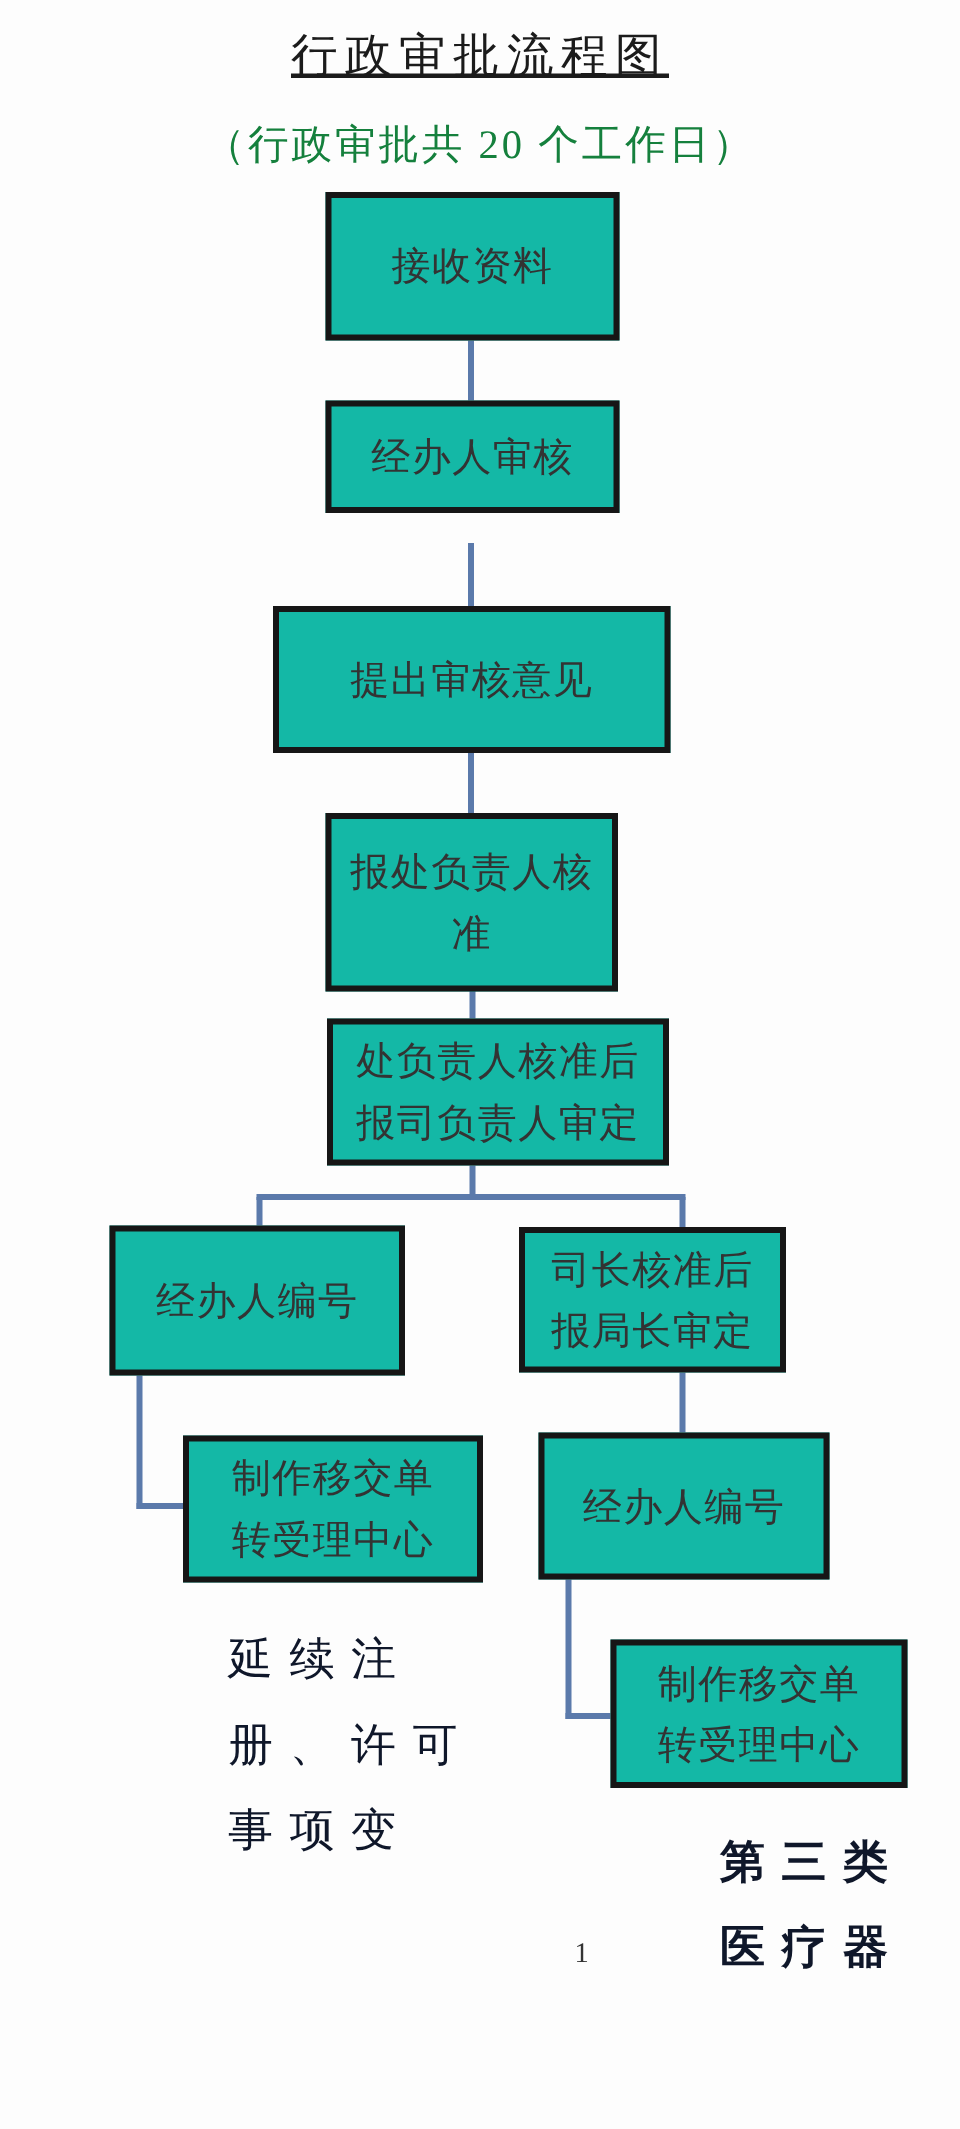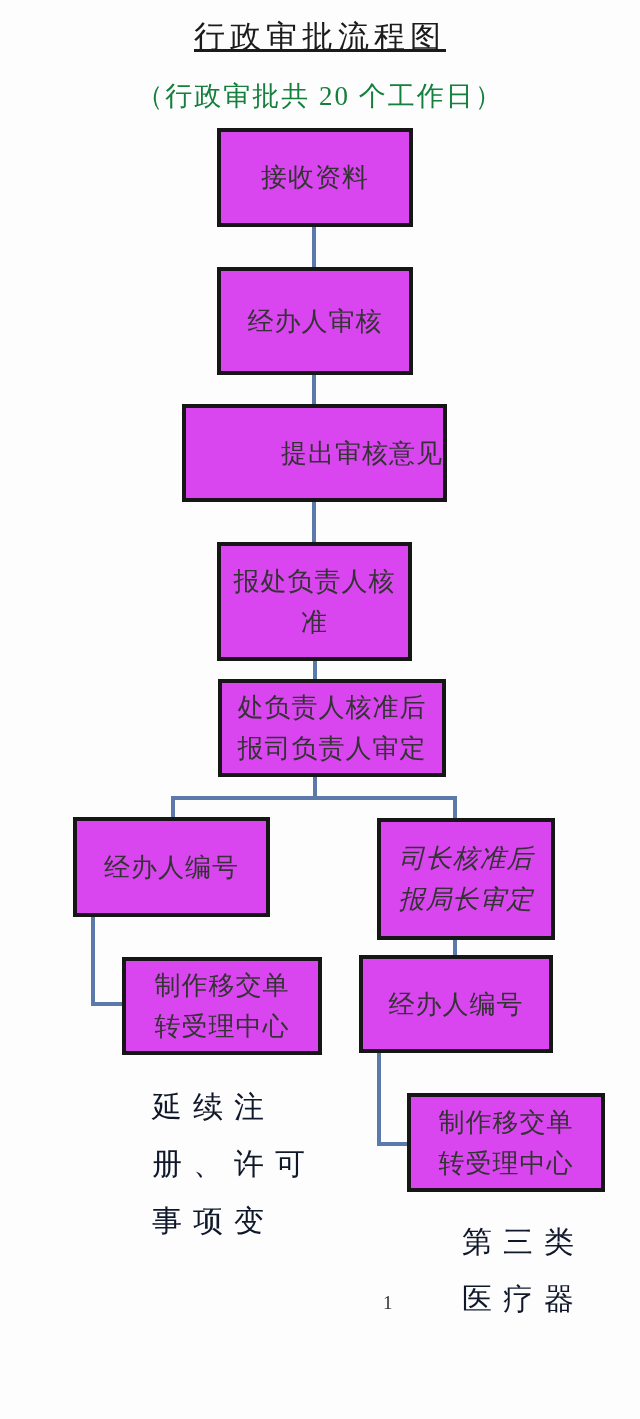--- a/index.html
+++ b/index.html
@@ -18,33 +18,33 @@
     color:#1b1b1b;font-weight:500;text-decoration:underline;
   }
   .doc-subtitle{
     position:absolute;top:78px;left:0;width:100%;
     text-align:center;font-size:27px;letter-spacing:2px;
     color:#15803d;font-weight:500;
   }
   .fc-box{
     position:absolute;box-sizing:border-box;
     border:4px solid var(--box_border_color,#161616);
-    background:#d946ef;
+    background:#14b8a6;
     display:flex;flex-direction:column;
     align-items:center;justify-content:center;
     font-size:26px;letter-spacing:1px;line-height:41px;
     text-align:center;
   }
   .b1 {left:217px;top:128px;width:196px;height:99px;}
-  .b2 {left:217px;top:267px;width:196px;height:108px;}
-  .b3 {left:182px;top:404px;width:265px;height:98px;align-items:flex-end;}
+  .b2 {left:217px;top:267px;width:196px;height:75px;}
+  .b3 {left:182px;top:404px;width:265px;height:98px;}
   .b4 {left:217px;top:542px;width:195px;height:119px;}
   .b5 {left:218px;top:679px;width:228px;height:98px;}
   .b6 {left:73px; top:817px;width:197px;height:100px;}
-  .b7 {left:377px;top:818px;width:178px;height:122px;font-style:italic;}
+  .b7 {left:346px;top:818px;width:178px;height:97px;}
   .b8 {left:122px;top:957px;width:200px;height:98px;}
   .b9 {left:359px;top:955px;width:194px;height:98px;}
   .b10{left:407px;top:1093px;width:198px;height:99px;}
   .conn{position:absolute;background:var(--connector_color,#5b7aab);}
   .c1 {left:312px;top:227px;width:4px;height:40px;}
   .c2 {left:312px;top:362px;width:4px;height:42px;}
   .c3 {left:312px;top:502px;width:4px;height:40px;}
   .c4 {left:313px;top:639px;width:4px;height:40px;}
   .c5 {left:313px;top:777px;width:4px;height:21px;}
   .hsplit{left:171px;top:796px;width:286px;height:4px;}
@@ -53,21 +53,21 @@
   .l1v{left:91px;top:917px;width:4px;height:89px;}
   .l1h{left:91px;top:1002px;width:31px;height:4px;}
   .vmid{left:453px;top:915px;width:4px;height:40px;}
   .l2v{left:377px;top:1053px;width:4px;height:93px;}
   .l2h{left:377px;top:1142px;width:30px;height:4px;}
   .caption{
     position:absolute;font-size:30px;line-height:57px;
     letter-spacing:11px;color:#0f172a;white-space:nowrap;
   }
   .caption-left {left:152px;top:1078px;}
-  .caption-right{left:462px;top:1213px;}
+  .caption-right{left:480px;top:1213px;font-weight:bold;}
   .page-number{
     position:absolute;left:383px;top:1292px;
     font-size:19px;color:#333;
   }
 </style>
 </head>
 <body>
 
 <div class="page">
 

